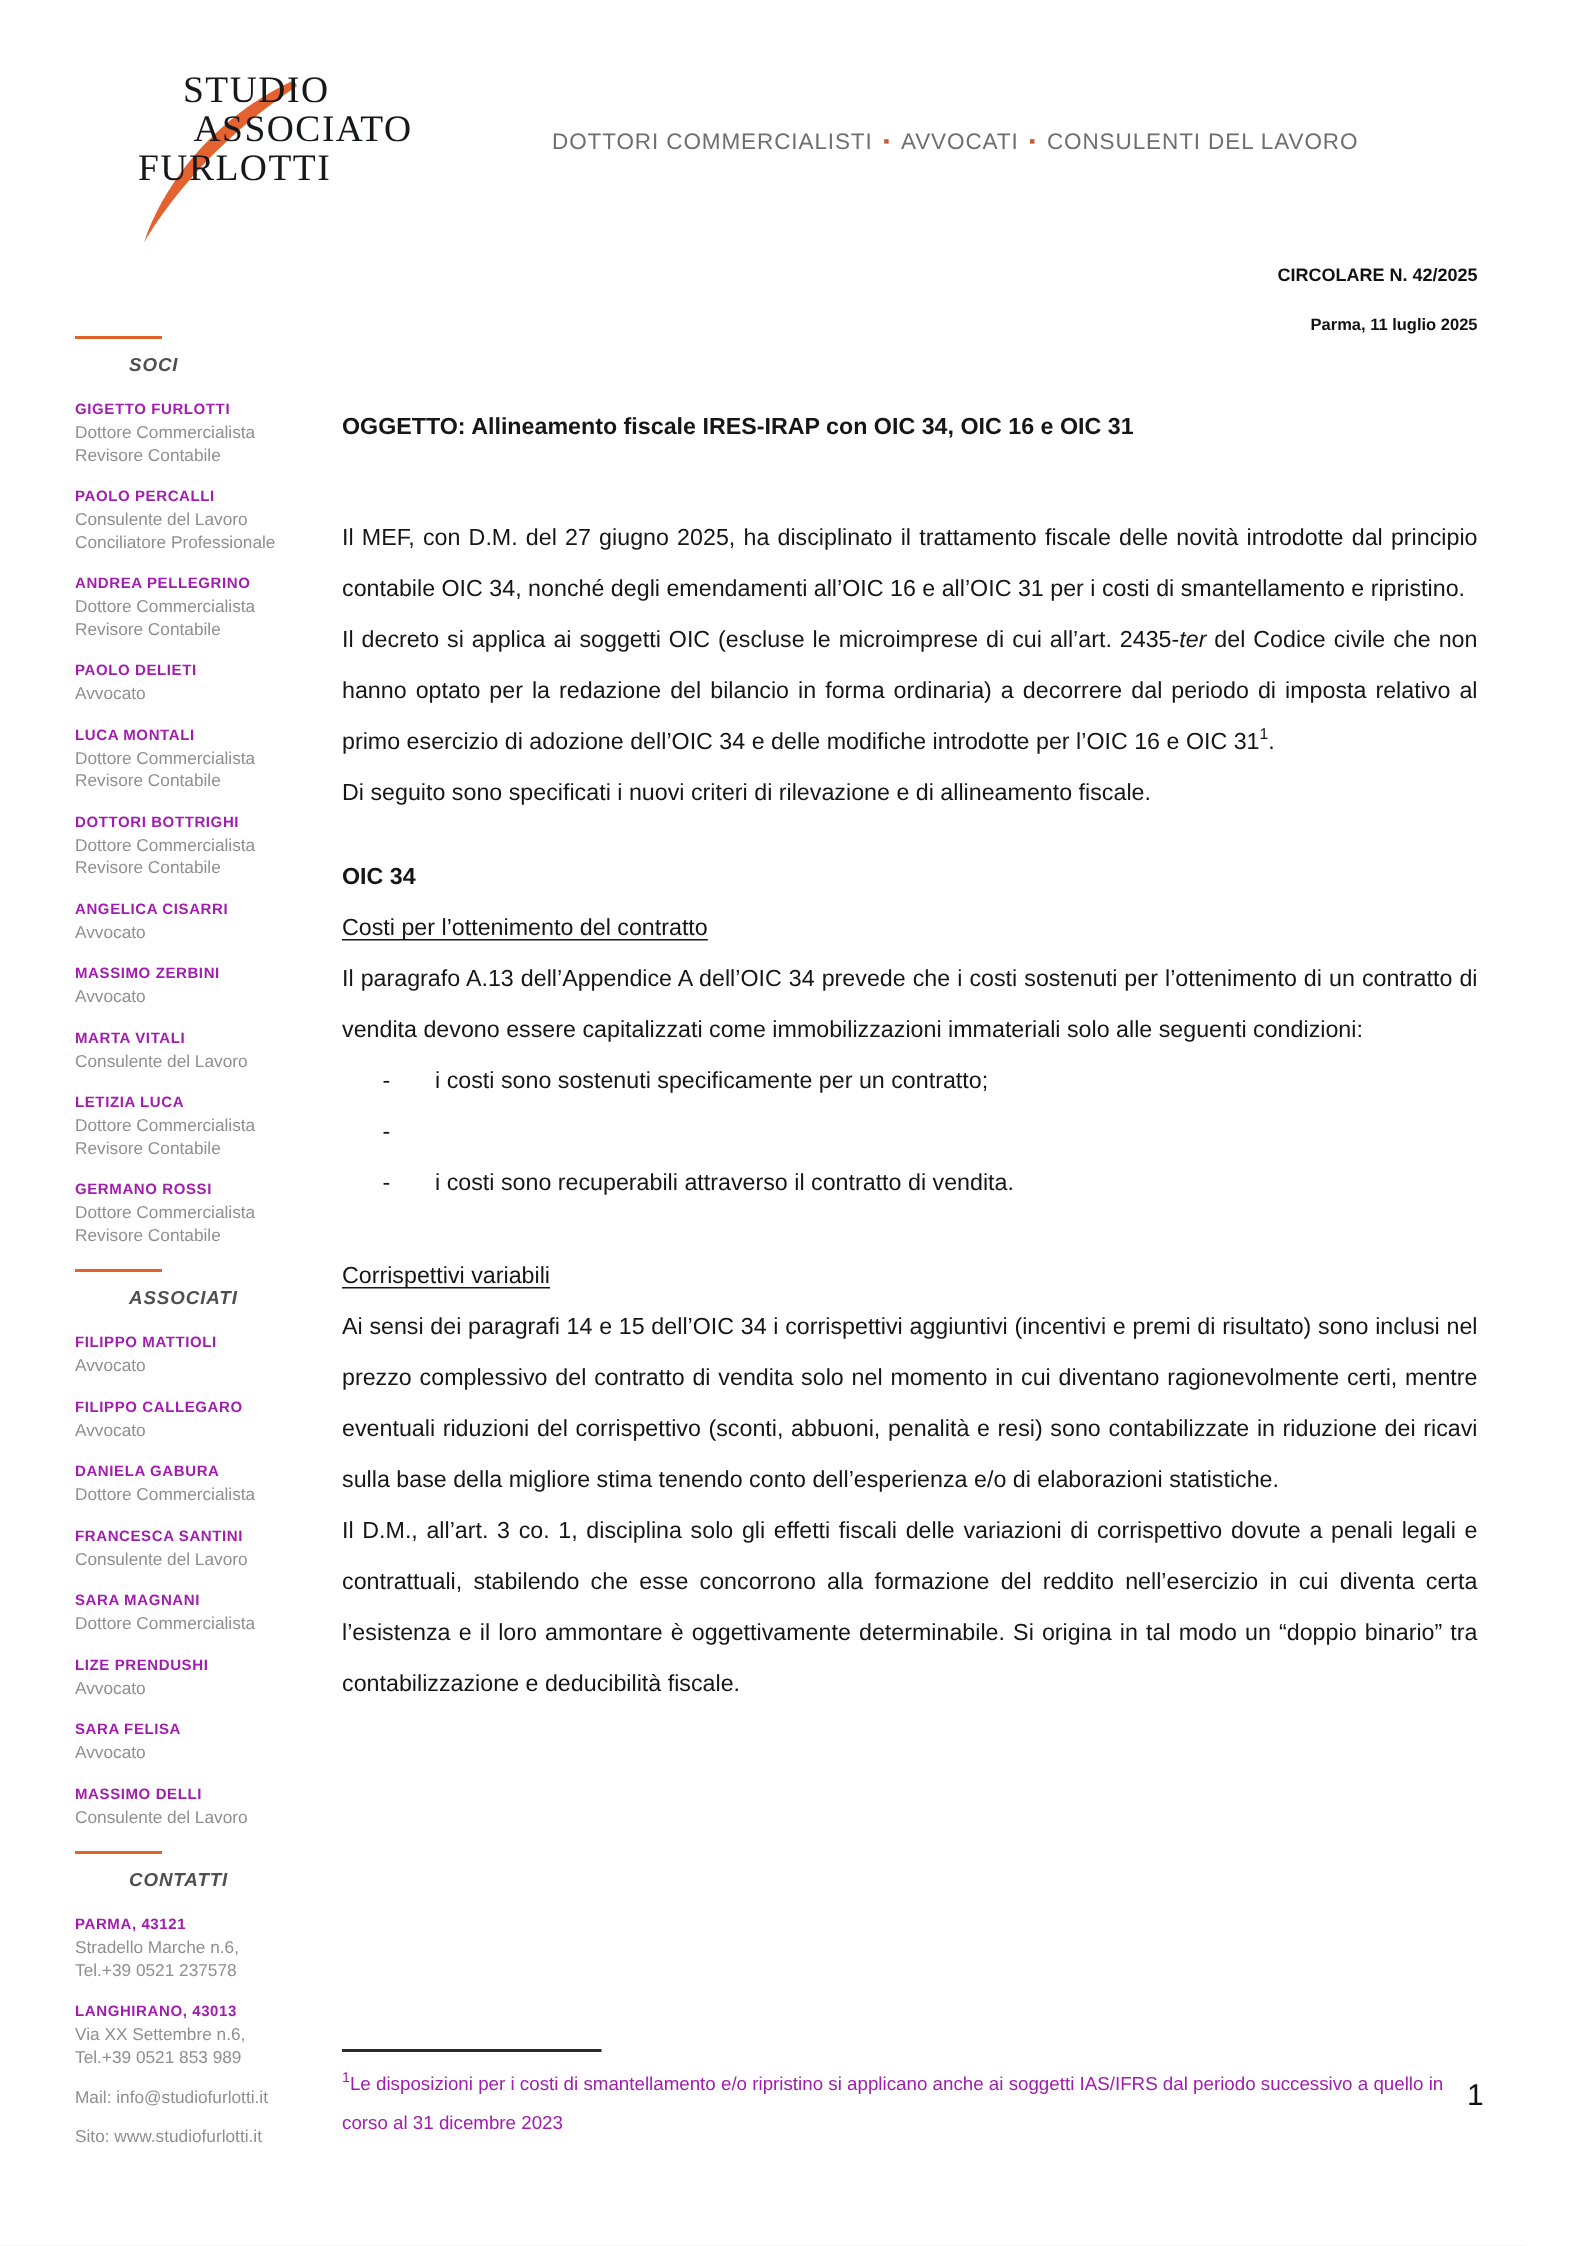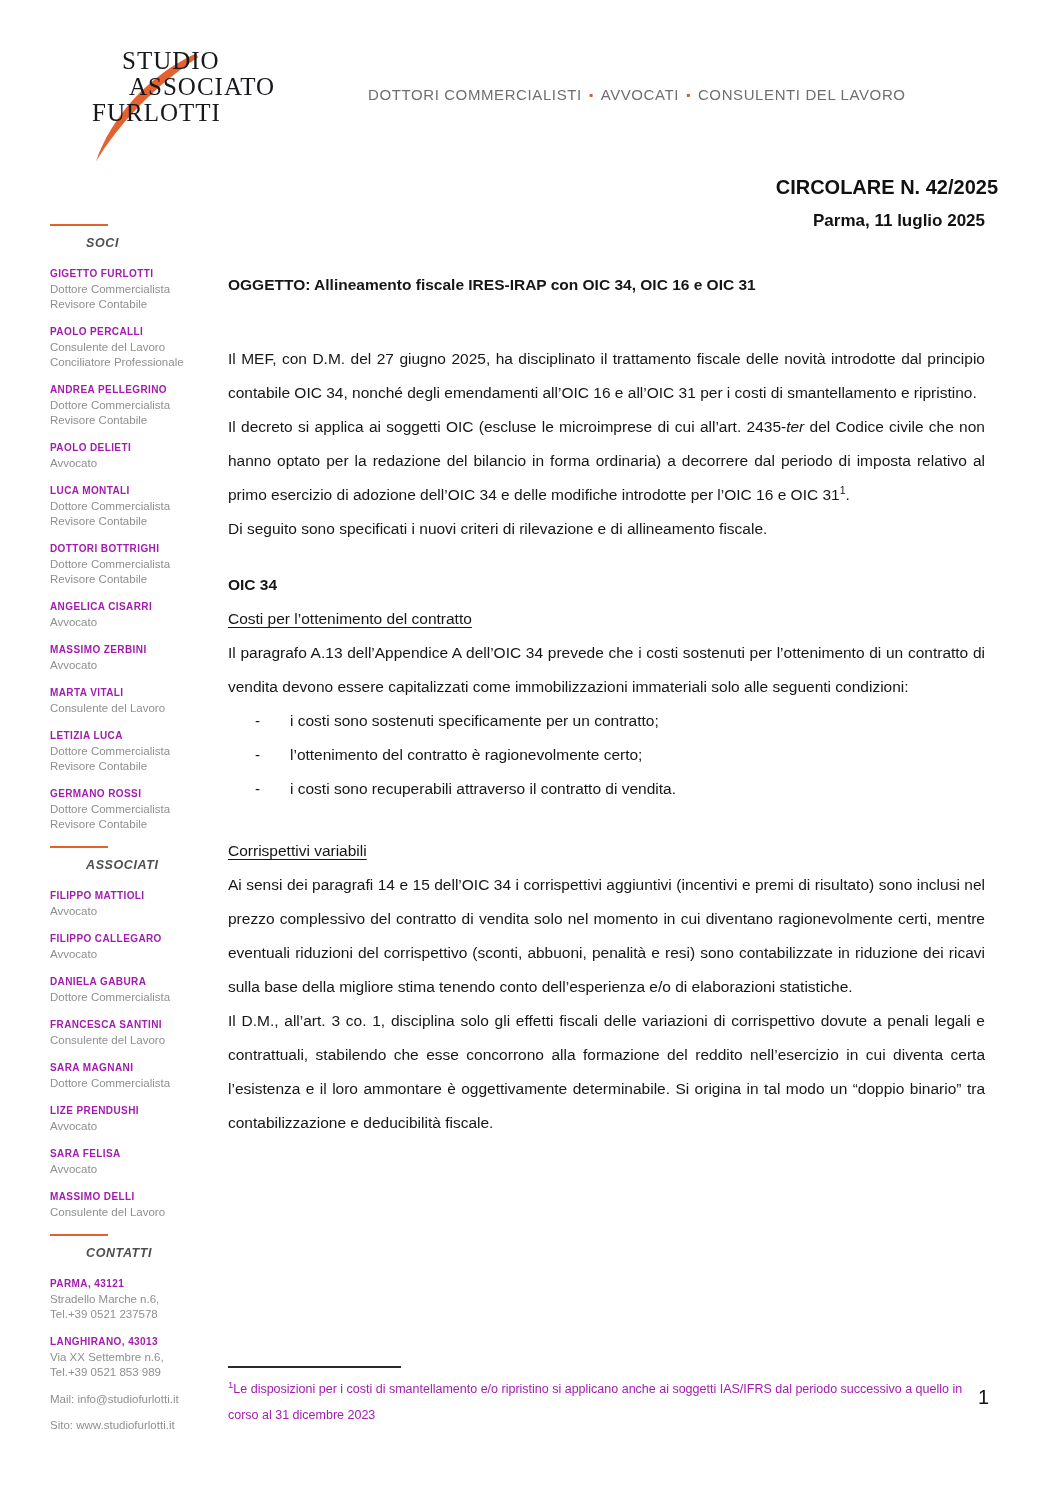--- a/index.html
+++ b/index.html
@@ -32,26 +32,26 @@
   .logo-l3 { padding-left: 0; }
 
   .tagline {
     position: absolute; left: 368px; top: 86px;
     font-size: 15px; letter-spacing: 0.6px; color: #6f6f6f;
     white-space: nowrap;
   }
   .tagline .dot { color: #ce5b2f; font-size: 12px; margin: 0 7px; vertical-align: 1px; }
 
   .circ-number {
-    position: absolute; right: 60px; top: 176px;
-    font-size: 20px; font-weight: 700; color: #111; text-align: right;
+    position: absolute; right: 73px; top: 176px;
+    font-size: 12px; font-weight: 700; color: #111; text-align: right;
   }
   .place-date {
     position: absolute; right: 73px; top: 211px;
-    font-size: 17px; font-weight: 700; color: #111;
+    font-size: 11px; font-weight: 700; color: #111;
   }
 
   
   .sidebar { position: absolute; left: 50px; top: 224px; width: 170px; }
   .rule { width: 58px; border-top: 2px solid #e2622b; margin-bottom: 10px; }
   .rule.mt { margin-top: 14px; }
   .sec-label {
     font-size: 12.5px; font-weight: 700; font-style: italic;
     letter-spacing: 0.6px; color: #4f4f4f; margin-bottom: 16px; margin-left: 36px;
   }
@@ -243,21 +243,20 @@
     <div class="h-underline">Costi per l’ottenimento del contratto</div>
 
     <p><span>Il paragrafo A.13 dell’Appendice A dell’OIC 34 prevede che i costi sostenuti per l’ottenimento di un contratto di vendita devono essere capitalizzati come immobilizzazioni immateriali solo alle seguenti condizioni:</span></p>
 
     <div class="bullet">
         <span class="dash">-</span>
         <span class="btext">i costi sono sostenuti specificamente per un contratto;</span>
       </div>
     <div class="bullet">
         <span class="dash">-</span>
-        <span class="btext">l’ottenimento del contratto è ragionevolmente certo;</span>
       </div>
     <div class="bullet">
         <span class="dash">-</span>
         <span class="btext">i costi sono recuperabili attraverso il contratto di vendita.</span>
       </div>
 
 
     <div class="h-underline h-corr">Corrispettivi variabili</div>
 
     <p><span>Ai sensi dei paragrafi 14 e 15 dell’OIC 34 i corrispettivi aggiuntivi (incentivi e premi di risultato) sono inclusi nel prezzo complessivo del contratto di vendita solo nel momento in cui diventano ragionevolmente certi, mentre eventuali riduzioni del corrispettivo (sconti, abbuoni, penalità e resi) sono contabilizzate in riduzione dei ricavi sulla base della migliore stima tenendo conto dell’esperienza e/o di elaborazioni statistiche.</span></p>

